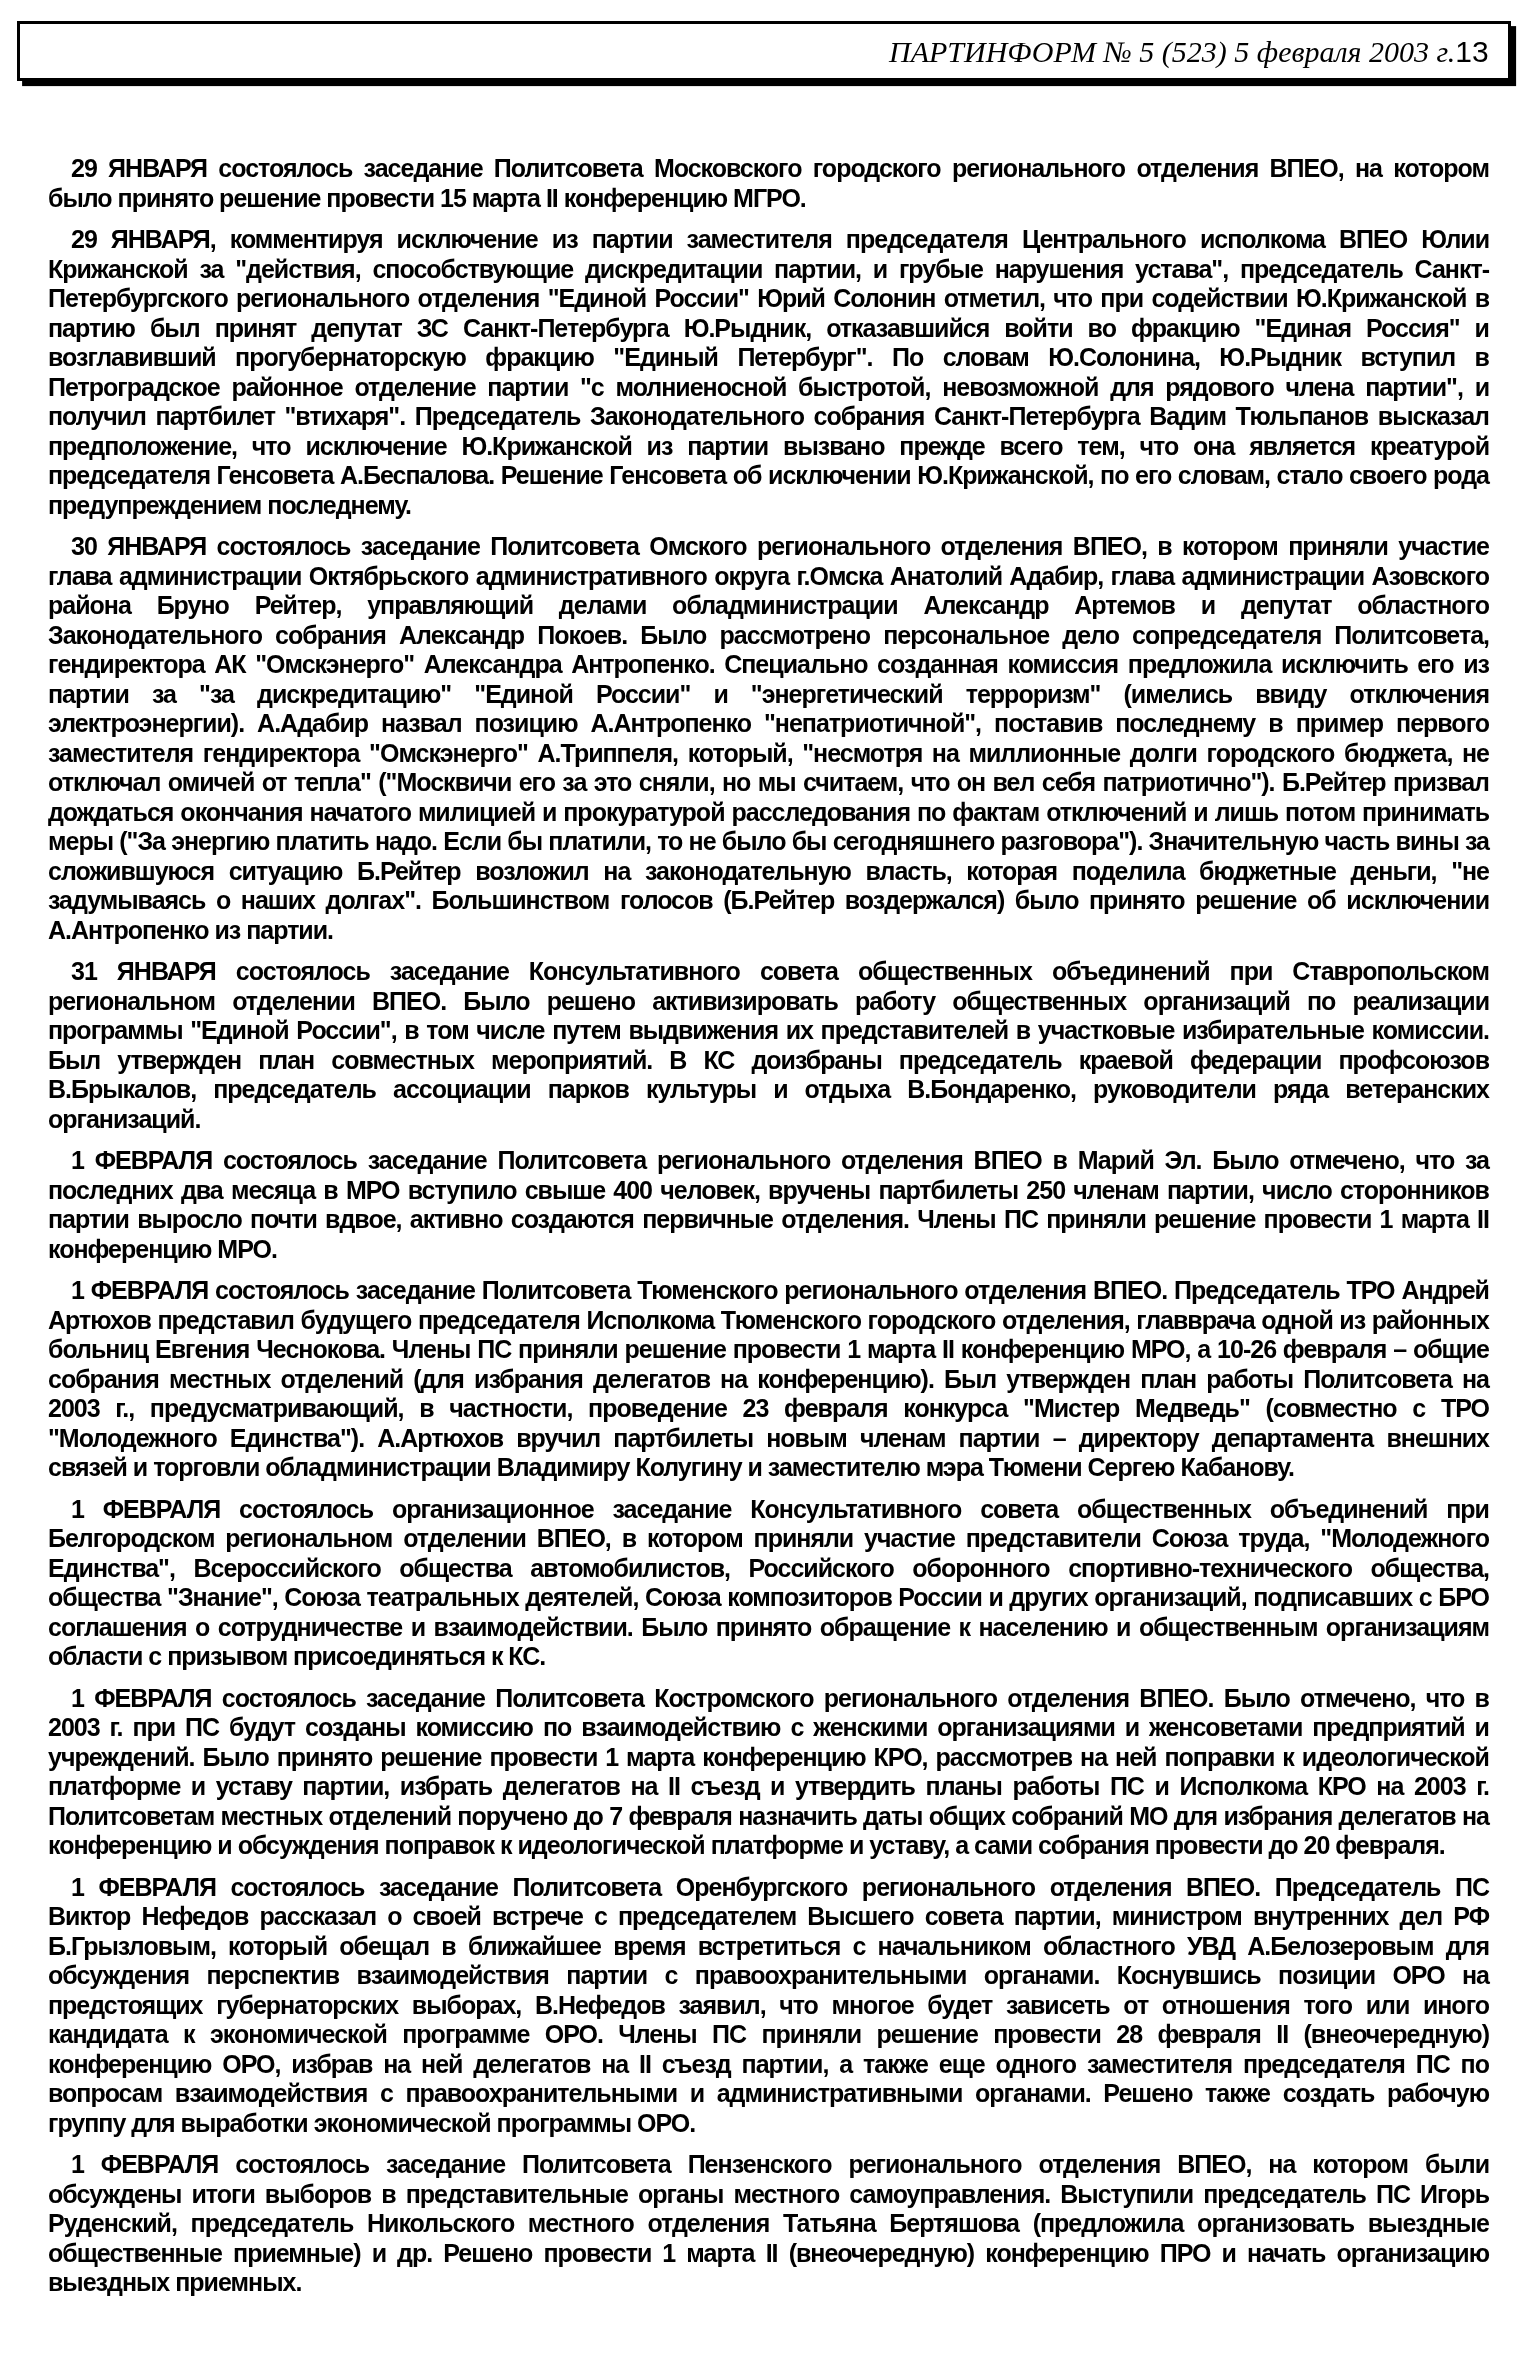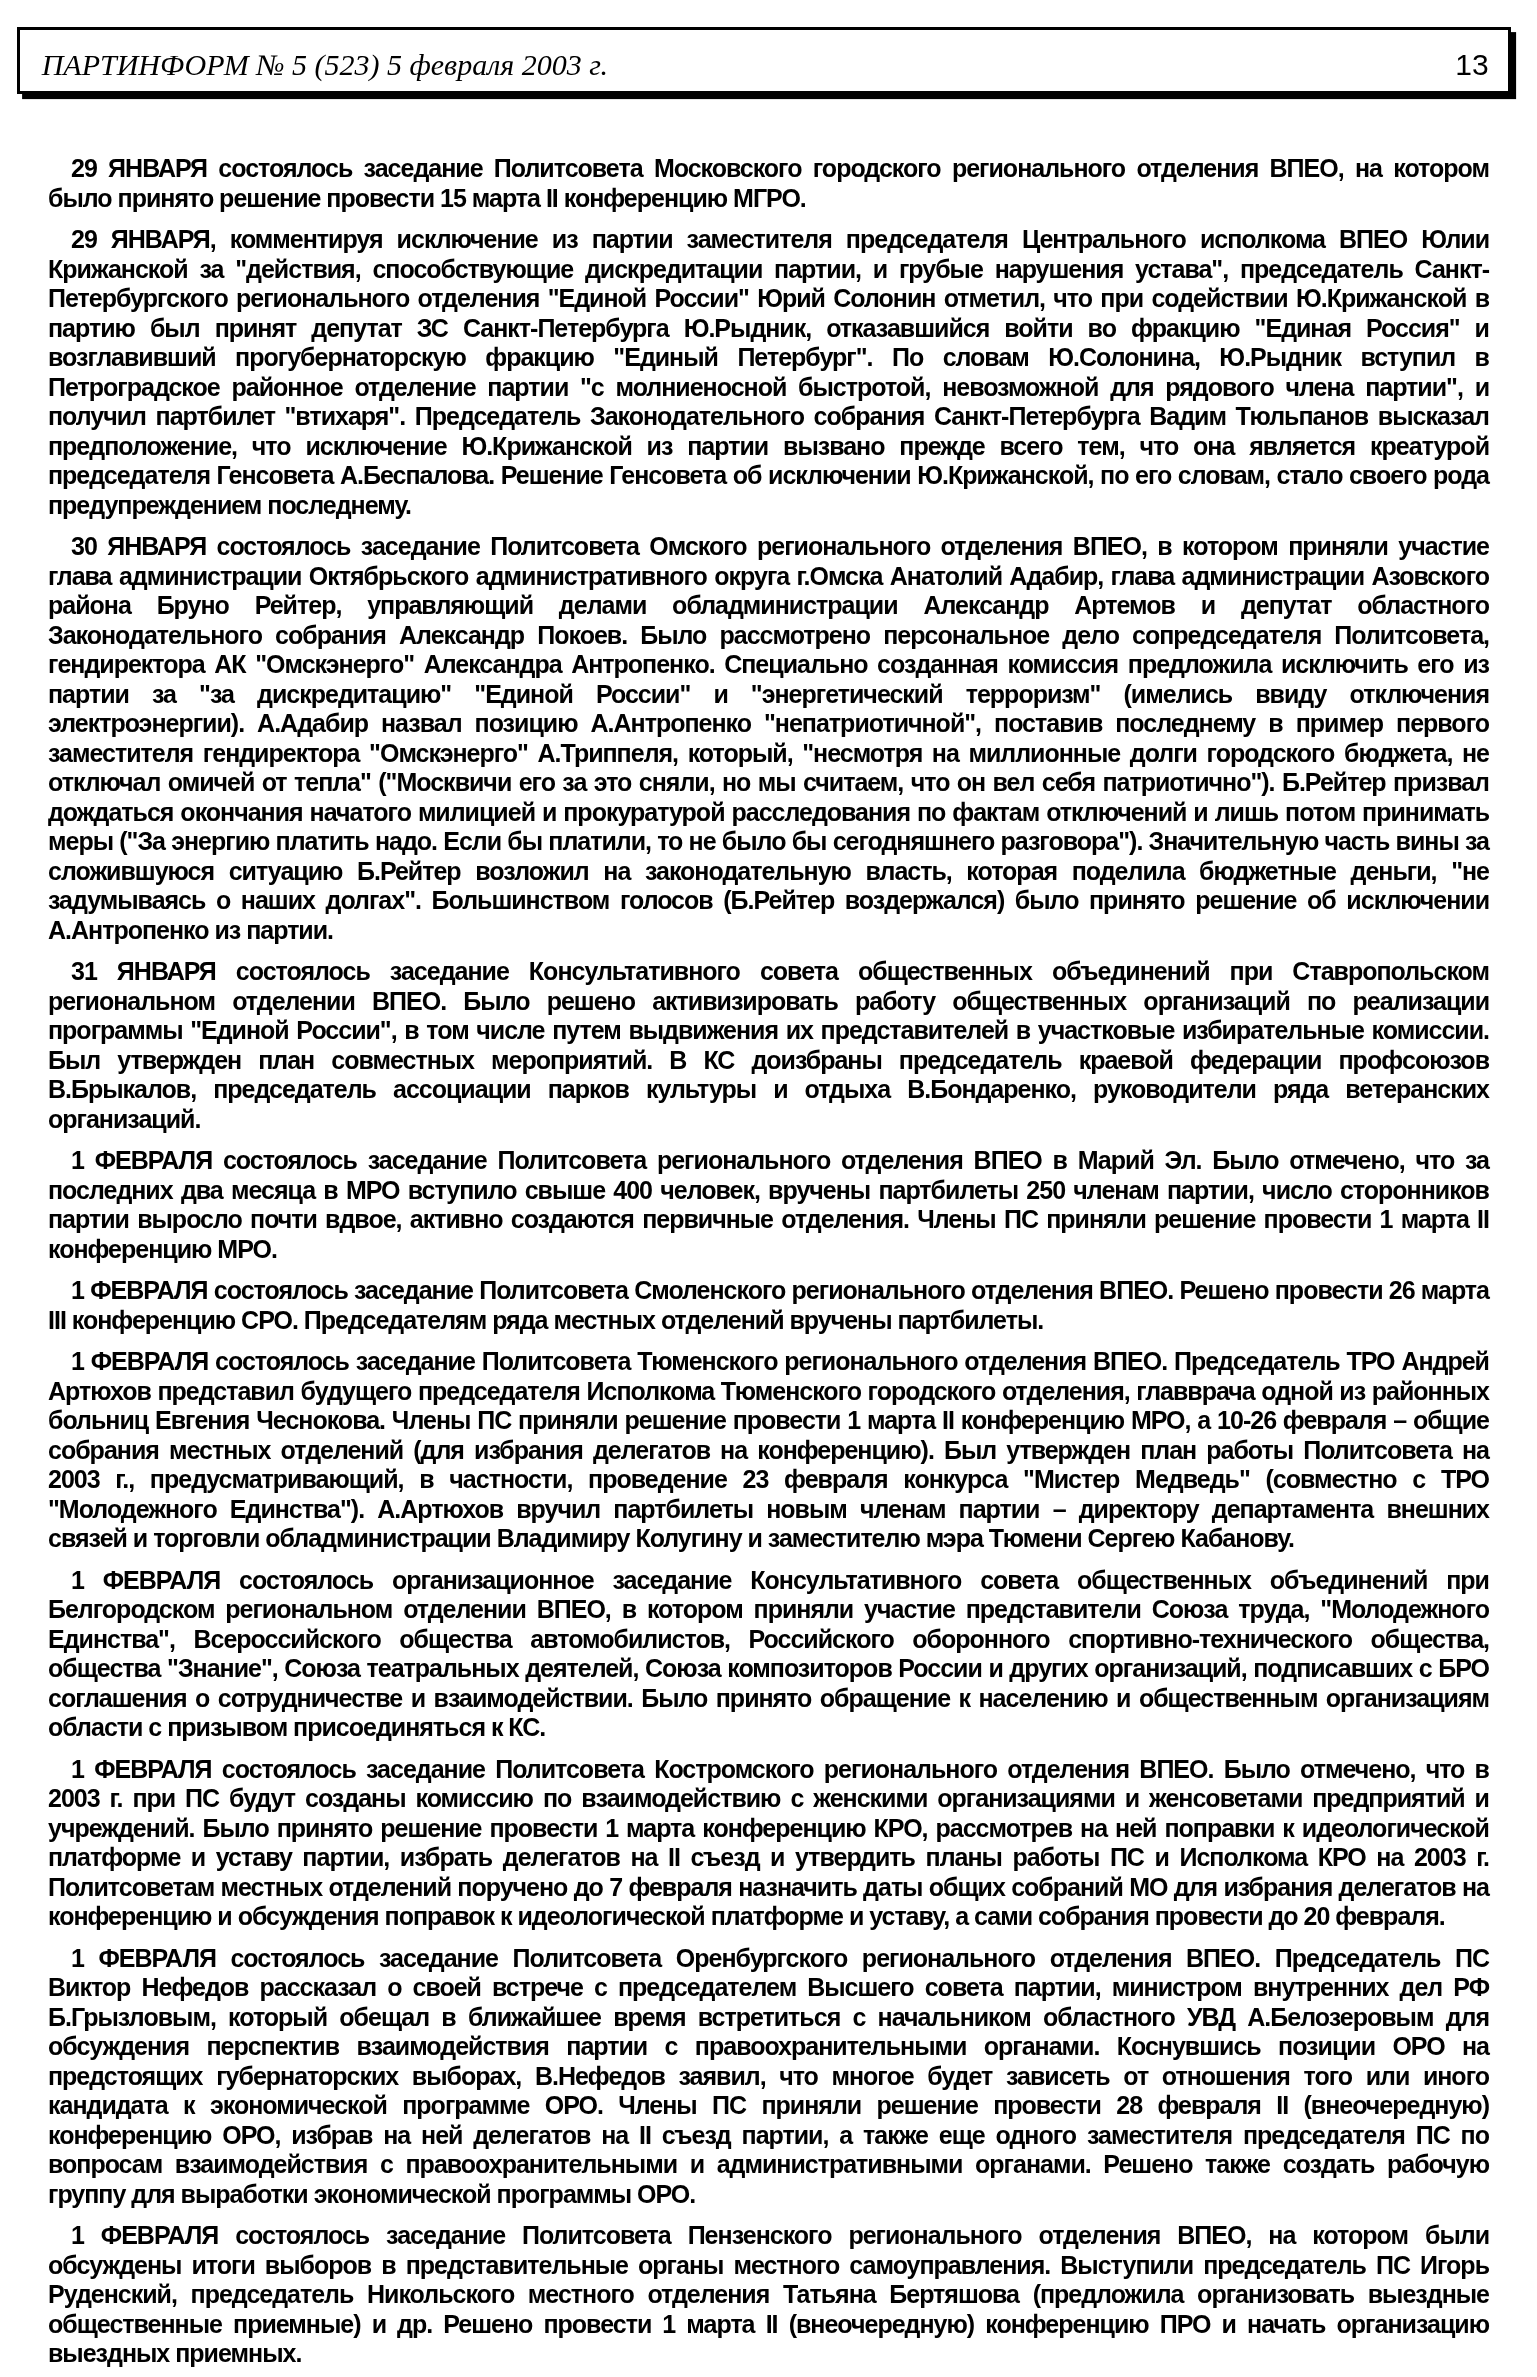--- a/index.html
+++ b/index.html
@@ -8,30 +8,30 @@
     width: 1537px;
     height: 2377px;
     background: #ffffff;
     overflow: hidden;
     font-family: "Liberation Sans", sans-serif;
     color: #000;
   }
   .header-box {
     position: absolute;
     left: 16.7px;
-    top: 27px;
+    top: 21px;
     width: 1494px;
     box-sizing: border-box;
     border: 3.2px solid #000;
     box-shadow: 5.1px 5.1px 0 #000;
     background: #fff;
     display: flex;
-    justify-content: space-between;
+    justify-content: flex-end;
     align-items: center;
-    padding: 18px 19px 9px 22px;
+    padding: 11px 19px 9px 22px;
   }
   .header-title {
     font-family: "Liberation Serif", serif;
     font-style: italic;
     font-size: 30px;
     white-space: nowrap;
   }
   .header-page {
     font-family: Liberation Sans, sans-serif;
     font-size: 30px;
@@ -61,21 +61,20 @@
     <span class="header-title">ПАРТИНФОРМ № 5 (523) 5 февраля 2003 г.</span>
     <span class="header-page">13</span>
   </div>
 
   <div class="content">
     <p>29 ЯНВАРЯ состоялось заседание Политсовета Московского городского регионального отделения ВПЕО, на котором было принято решение провести 15 марта II конференцию МГРО.</p>
     <p>29 ЯНВАРЯ, комментируя исключение из партии заместителя председателя Центрального исполкома ВПЕО Юлии Крижанской за "действия, способствующие дискредитации партии, и грубые нарушения устава", председатель Санкт-Петербургского регионального отделения "Единой России" Юрий Солонин отметил, что при содействии Ю.Крижанской в партию был принят депутат ЗС Санкт-Петербурга Ю.Рыдник, отказавшийся войти во фракцию "Единая Россия" и возглавивший прогубернаторскую фракцию "Единый Петербург". По словам Ю.Солонина, Ю.Рыдник вступил в Петроградское районное отделение партии "с молниеносной быстротой, невозможной для рядового члена партии", и получил партбилет "втихаря". Председатель Законодательного собрания Санкт-Петербурга Вадим Тюльпанов высказал предположение, что исключение Ю.Крижанской из партии вызвано прежде всего тем, что она является креатурой председателя Генсовета А.Беспалова. Решение Генсовета об исключении Ю.Крижанской, по его словам, стало своего рода предупреждением последнему.</p>
     <p>30 ЯНВАРЯ состоялось заседание Политсовета Омского регионального отделения ВПЕО, в котором приняли участие глава администрации Октябрьского административного округа г.Омска Анатолий Адабир, глава администрации Азовского района Бруно Рейтер, управляющий делами обладминистрации Александр Артемов и депутат областного Законодательного собрания Александр Покоев. Было рассмотрено персональное дело сопредседателя Политсовета, гендиректора АК "Омскэнерго" Александра Антропенко. Специально созданная комиссия предложила исключить его из партии за "за дискредитацию" "Единой России" и "энергетический терроризм" (имелись ввиду отключения электроэнергии). А.Адабир назвал позицию А.Антропенко "непатриотичной", поставив последнему в пример первого заместителя гендиректора "Омскэнерго" А.Триппеля, который, "несмотря на миллионные долги городского бюджета, не отключал омичей от тепла" ("Москвичи его за это сняли, но мы считаем, что он вел себя патриотично"). Б.Рейтер призвал дождаться окончания начатого милицией и прокуратурой расследования по фактам отключений и лишь потом принимать меры ("За энергию платить надо. Если бы платили, то не было бы сегодняшнего разговора"). Значительную часть вины за сложившуюся ситуацию Б.Рейтер возложил на законодательную власть, которая поделила бюджетные деньги, "не задумываясь о наших долгах". Большинством голосов (Б.Рейтер воздержался) было принято решение об исключении А.Антропенко из партии.</p>
     <p>31 ЯНВАРЯ состоялось заседание Консультативного совета общественных объединений при Ставропольском региональном отделении ВПЕО. Было решено активизировать работу общественных организаций по реализации программы "Единой России", в том числе путем выдвижения их представителей в участковые избирательные комиссии. Был утвержден план совместных мероприятий. В КС доизбраны председатель краевой федерации профсоюзов В.Брыкалов, председатель ассоциации парков культуры и отдыха В.Бондаренко, руководители ряда ветеранских организаций.</p>
     <p>1 ФЕВРАЛЯ состоялось заседание Политсовета регионального отделения ВПЕО в Марий Эл. Было отмечено, что за последних два месяца в МРО вступило свыше 400 человек, вручены партбилеты 250 членам партии, число сторонников партии выросло почти вдвое, активно создаются первичные отделения. Члены ПС приняли решение провести 1 марта II конференцию МРО.</p>
-    <p>1 ФЕВРАЛЯ состоялось заседание Политсовета Смоленского регионального отделения ВПЕО. Решено провести 26 марта III конференцию СРО. Председателям ряда местных отделений вручены партбилеты.</p>
     <p>1 ФЕВРАЛЯ состоялось заседание Политсовета Тюменского регионального отделения ВПЕО. Председатель ТРО Андрей Артюхов представил будущего председателя Исполкома Тюменского городского отделения, главврача одной из районных больниц Евгения Чеснокова. Члены ПС приняли решение провести 1 марта II конференцию МРО, а 10-26 февраля – общие собрания местных отделений (для избрания делегатов на конференцию). Был утвержден план работы Политсовета на 2003 г., предусматривающий, в частности, проведение 23 февраля конкурса "Мистер Медведь" (совместно с ТРО "Молодежного Единства"). А.Артюхов вручил партбилеты новым членам партии – директору департамента внешних связей и торговли обладминистрации Владимиру Колугину и заместителю мэра Тюмени Сергею Кабанову.</p>
     <p>1 ФЕВРАЛЯ состоялось организационное заседание Консультативного совета общественных объединений при Белгородском региональном отделении ВПЕО, в котором приняли участие представители Союза труда, "Молодежного Единства", Всероссийского общества автомобилистов, Российского оборонного спортивно-технического общества, общества "Знание", Союза театральных деятелей, Союза композиторов России и других организаций, подписавших с БРО соглашения о сотрудничестве и взаимодействии. Было принято обращение к населению и общественным организациям области с призывом присоединяться к КС.</p>
     <p>1 ФЕВРАЛЯ состоялось заседание Политсовета Костромского регионального отделения ВПЕО. Было отмечено, что в 2003 г. при ПС будут созданы комиссию по взаимодействию с женскими организациями и женсоветами предприятий и учреждений. Было принято решение провести 1 марта конференцию КРО, рассмотрев на ней поправки к идеологической платформе и уставу партии, избрать делегатов на II съезд и утвердить планы работы ПС и Исполкома КРО на 2003 г. Политсоветам местных отделений поручено до 7 февраля назначить даты общих собраний МО для избрания делегатов на конференцию и обсуждения поправок к идеологической платформе и уставу, а сами собрания провести до 20 февраля.</p>
     <p>1 ФЕВРАЛЯ состоялось заседание Политсовета Оренбургского регионального отделения ВПЕО. Председатель ПС Виктор Нефедов рассказал о своей встрече с председателем Высшего совета партии, министром внутренних дел РФ Б.Грызловым, который обещал в ближайшее время встретиться с начальником областного УВД А.Белозеровым для обсуждения перспектив взаимодействия партии с правоохранительными органами. Коснувшись позиции ОРО на предстоящих губернаторских выборах, В.Нефедов заявил, что многое будет зависеть от отношения того или иного кандидата к экономической программе ОРО. Члены ПС приняли решение провести 28 февраля II (внеочередную) конференцию ОРО, избрав на ней делегатов на II съезд партии, а также еще одного заместителя председателя ПС по вопросам взаимодействия с правоохранительными и административными органами. Решено также создать рабочую группу для выработки экономической программы ОРО.</p>
     <p>1 ФЕВРАЛЯ состоялось заседание Политсовета Пензенского регионального отделения ВПЕО, на котором были обсуждены итоги выборов в представительные органы местного самоуправления. Выступили председатель ПС Игорь Руденский, председатель Никольского местного отделения Татьяна Бертяшова (предложила организовать выездные общественные приемные) и др. Решено провести 1 марта II (внеочередную) конференцию ПРО и начать организацию выездных приемных.</p>
   </div>
 
 </div>
 
 

